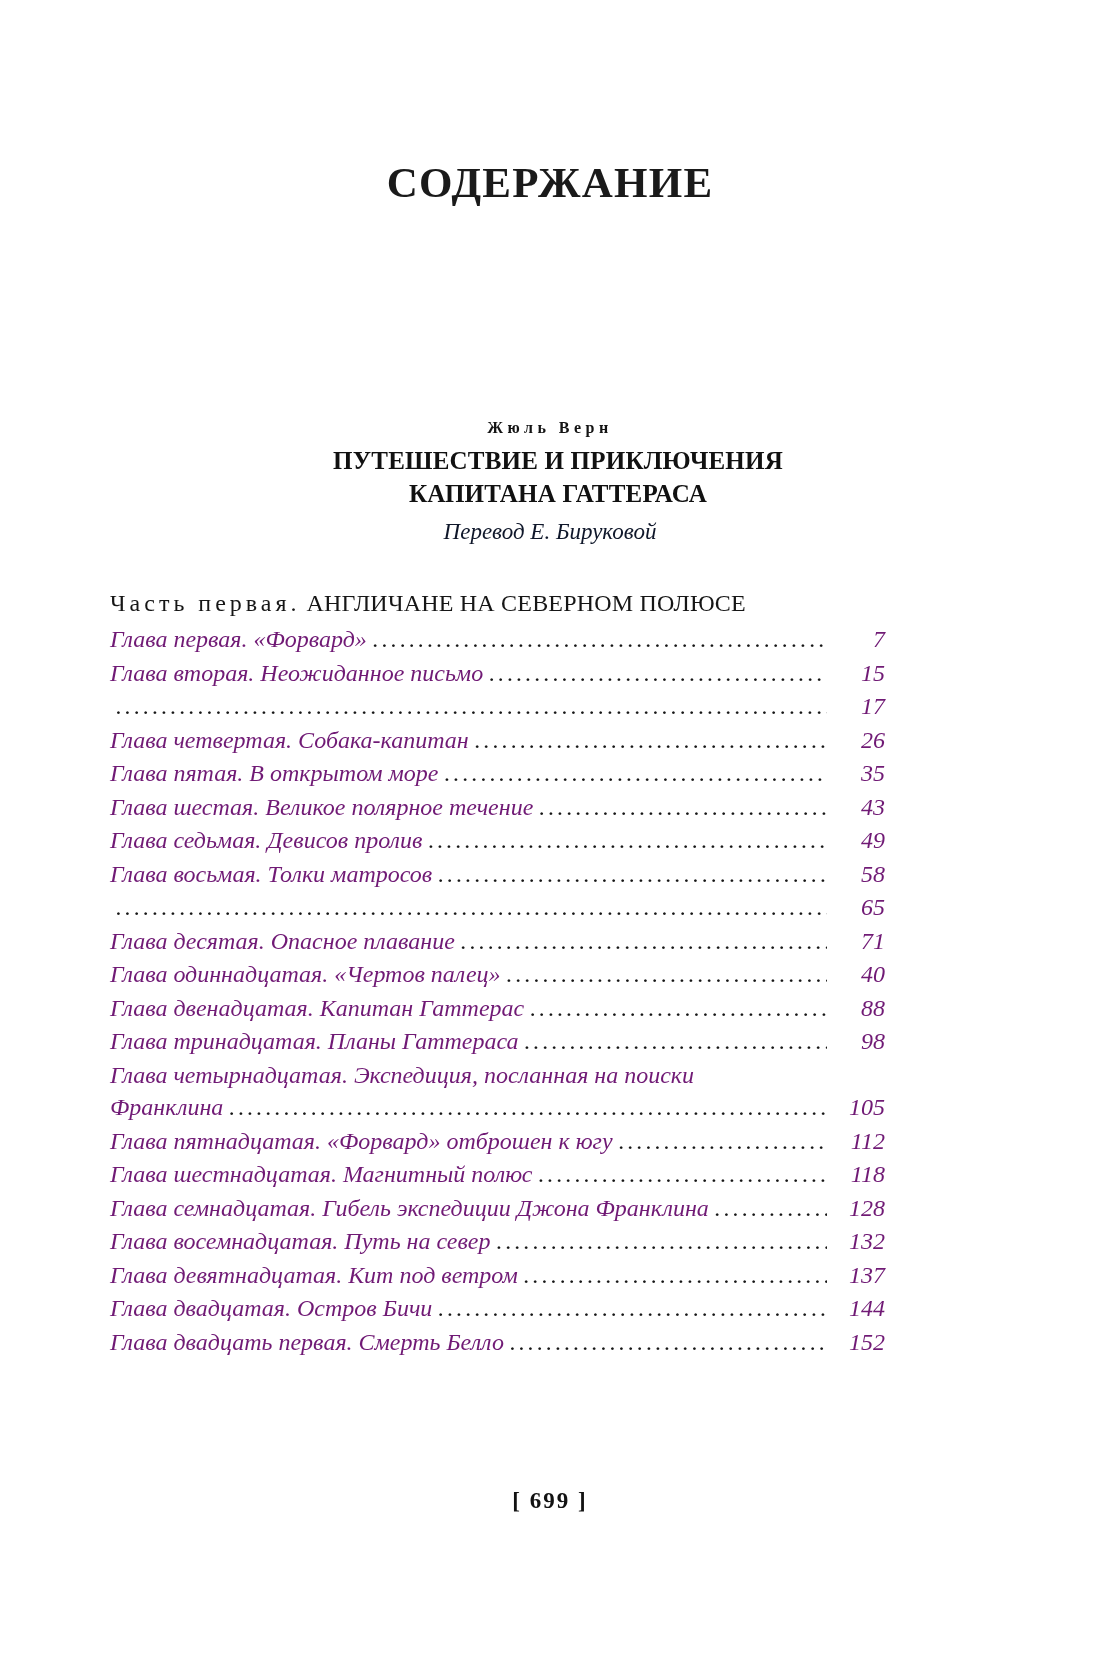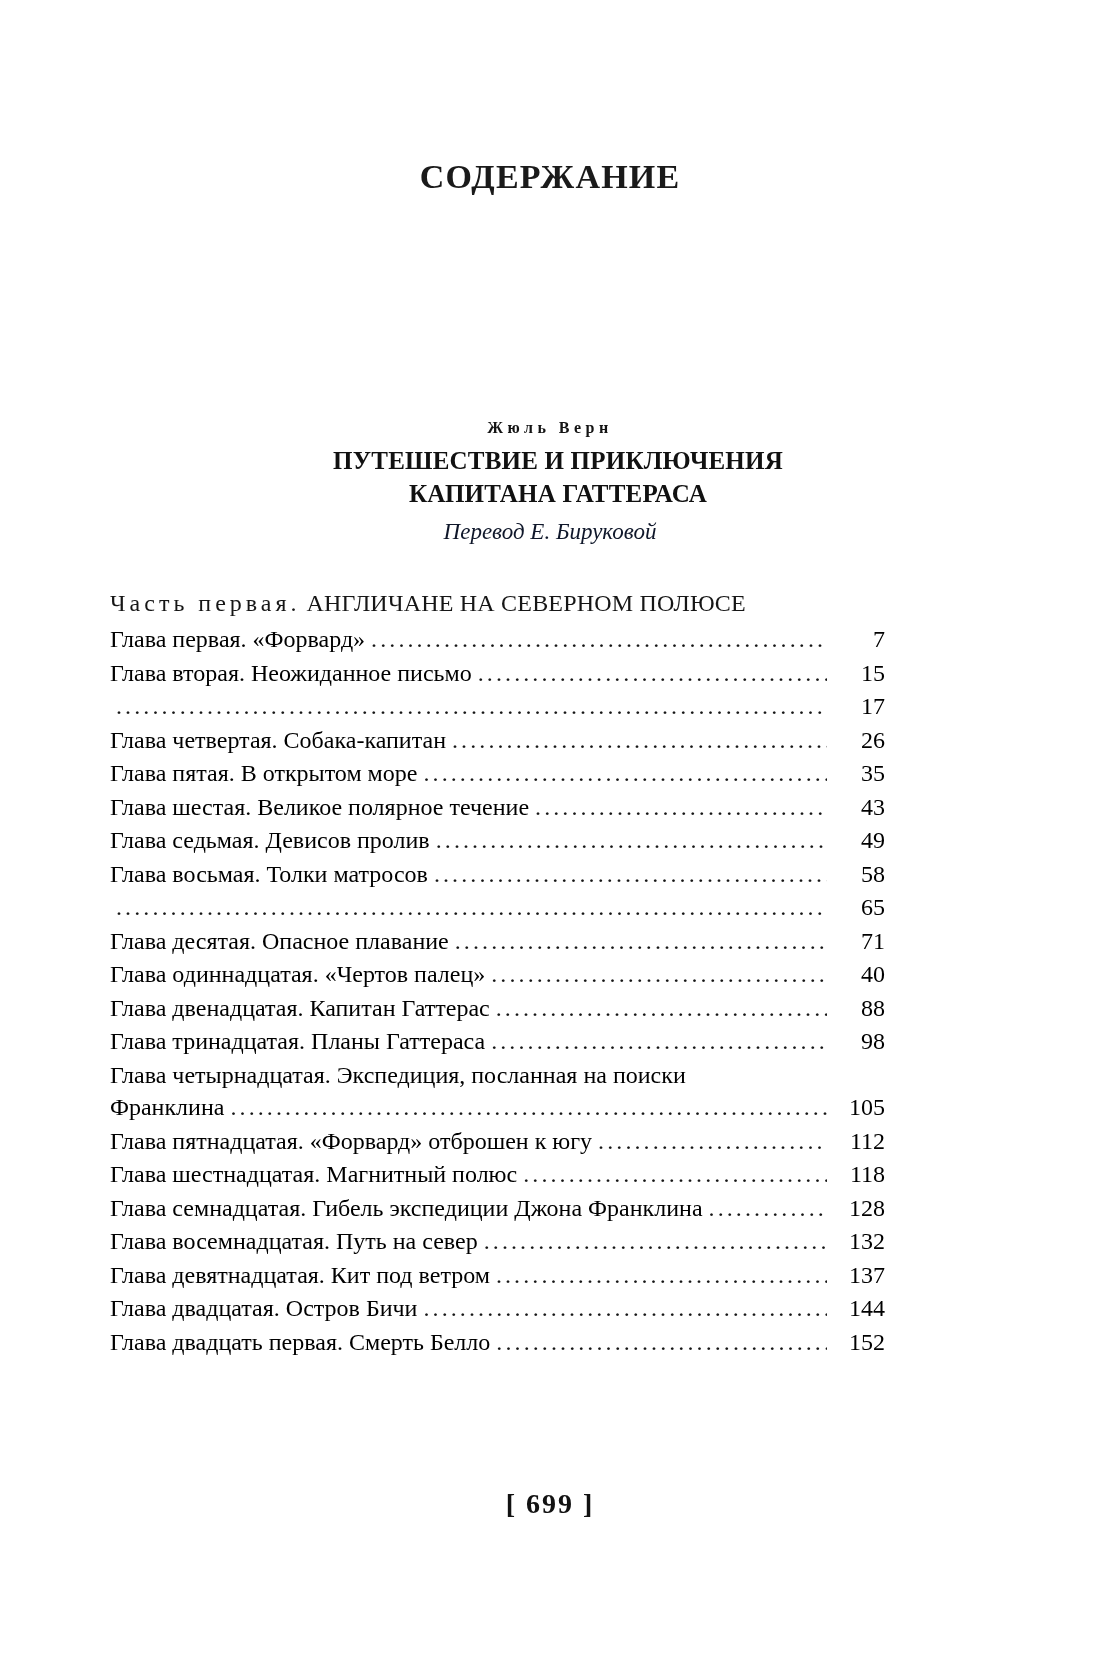--- a/index.html
+++ b/index.html
@@ -25,21 +25,21 @@
     box-sizing: border-box;
   }
 
   
   .toc-heading {
     position: absolute;
     left: 0;
     top: 158px;
     width: 1100px;
     text-align: center;
-    font-size: 34px;
+    font-size: 43px;
     font-weight: bold;
     letter-spacing: 1.2px;
     color: #1a1a1a;
   }
 
   
   .work-block {
     position: absolute;
     left: 0;
     top: 418px;
@@ -90,22 +90,23 @@
   }
   .part-title {
     letter-spacing: 0.2px;
   }
 
   .toc-row {
     display: flex;
     align-items: baseline;
     font-size: 24px;
     line-height: 1.355;
-    color: #000000;
+    color: #701a75;
     margin-top: 1px;
+    font-style: italic;
   }
   .toc-row .entry {
     flex: 0 1 auto;
     white-space: nowrap;
   }
   .toc-row .leader {
     flex: 1 1 auto;
     overflow: hidden;
     white-space: nowrap;
     margin: 0 2px 0 6px;
@@ -136,21 +137,21 @@
     align-items: baseline;
   }
 
   
   .folio {
     position: absolute;
     left: 0;
     top: 1488px;
     width: 1100px;
     text-align: center;
-    font-size: 28px;
+    font-size: 23px;
     font-weight: bold;
     letter-spacing: 2px;
     color: #121212;
   }
 </style>
 </head>
 <body>
 
 <div class="page">
 

